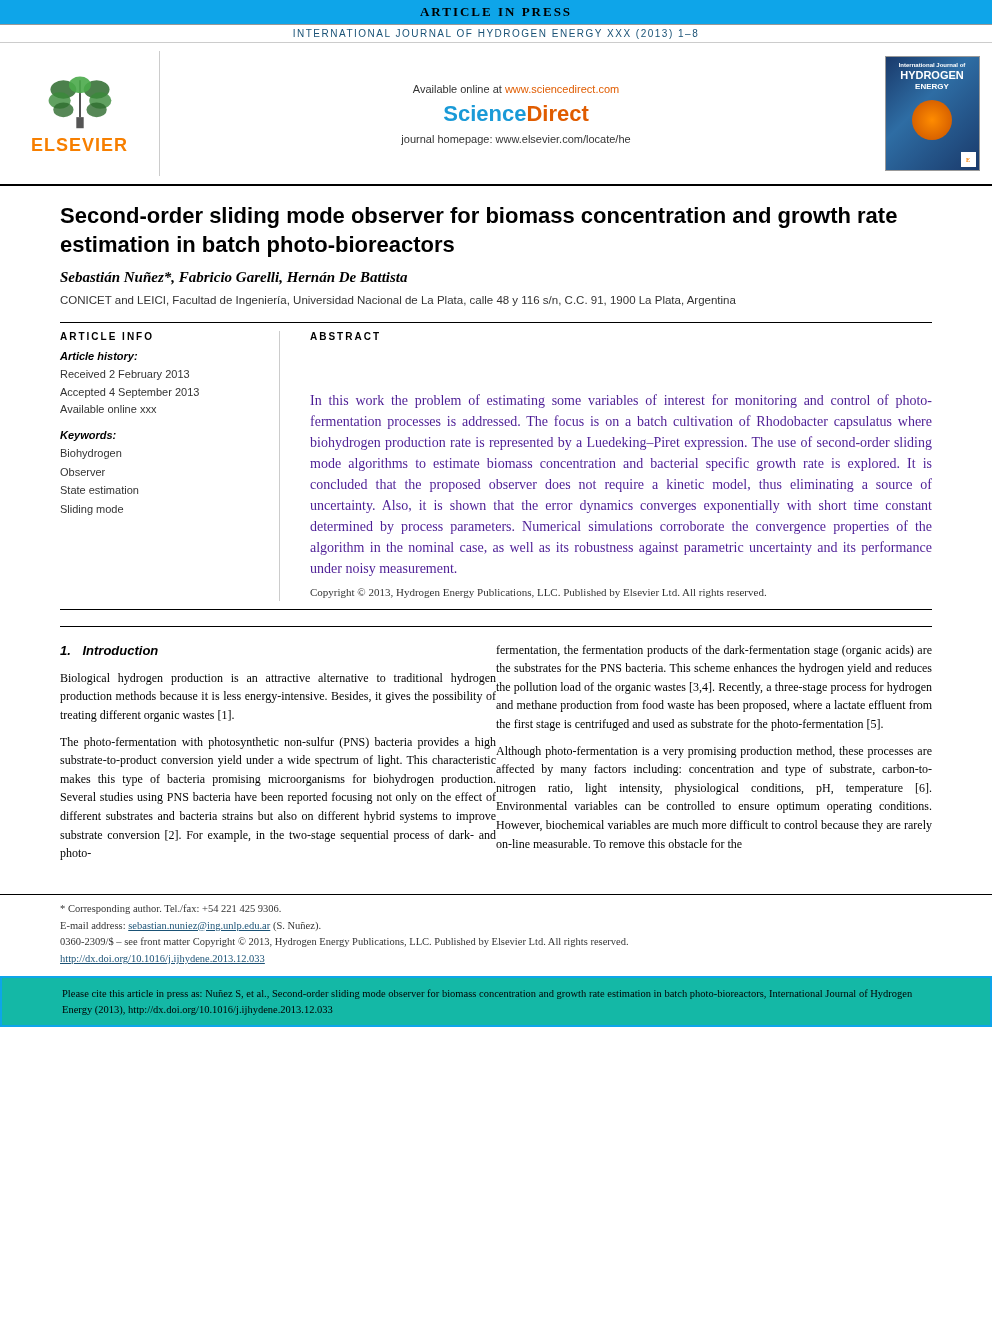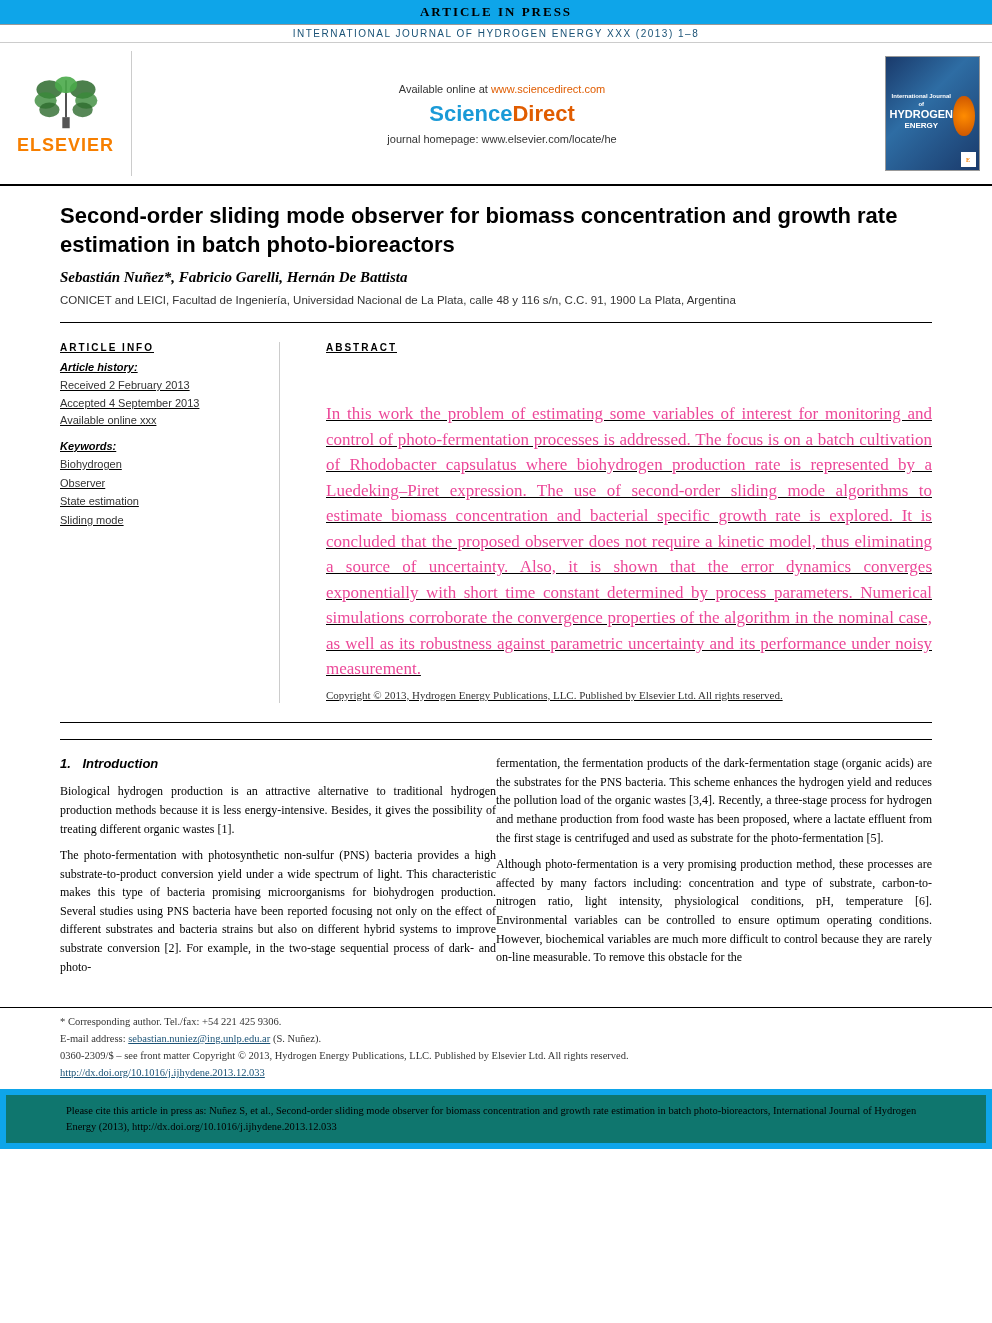--- a/index.html
+++ b/index.html
@@ -38,21 +38,21 @@
 
     
     .top-header {
       display: flex;
       align-items: stretch;
       border-bottom: 2px solid #000;
       padding: 8px 0;
     }
 
     .elsevier-logo-area {
-      width: 132px;
+      width: 160px;
       padding: 5px 10px;
       display: flex;
       align-items: center;
       justify-content: center;
       border-right: 1px solid #ccc;
     }
 
     .elsevier-logo {
       display: flex;
       flex-direction: column;
@@ -121,21 +121,21 @@
       align-items: center;
       justify-content: center;
     }
 
     .journal-cover-box {
       width: 95px;
       height: 115px;
       background: linear-gradient(135deg, #1a3a6b 0%, #2e6da4 40%, #1a3a6b 100%);
       border: 1px solid #999;
       display: flex;
-      flex-direction: row;
+      flex-direction: column;
       align-items: center;
       justify-content: flex-start;
       padding: 5px 4px;
       position: relative;
       overflow: hidden;
     }
 
     .journal-cover-title {
       color: #fff;
       font-size: 6.5px;
@@ -203,24 +203,23 @@
       margin-bottom: 14px;
       line-height: 1.4;
       font-family: Arial, sans-serif;
     }
 
     
     .info-section {
       display: flex;
       border-top: 1px solid #000;
       border-bottom: 1px solid #000;
-      padding: 19px 0;
+      padding: 8px 0;
       margin-bottom: 16px;
-      gap: 36px;
-      text-decoration: underline;
+      gap: 20px;
     }
 
     .article-info-col {
       width: 220px;
       border-right: 1px solid #ccc;
       padding-right: 15px;
     }
 
     .abstract-col {
       flex: 1;
@@ -261,24 +260,24 @@
     }
 
     .keyword-item {
       font-size: 11px;
       color: #333;
       line-height: 1.7;
       font-family: Arial, sans-serif;
     }
 
     .abstract-text {
-      font-size: 17px;
+      font-size: 14px;
       text-align: justify;
       line-height: 1.5;
-      color: #ec4899;
+      color: #4c1d95;
       margin-top: 48px;
     }
 
     .copyright-text {
       font-size: 11px;
       color: #333;
       margin-top: 6px;
       line-height: 1.4;
     }
 
@@ -332,22 +331,22 @@
       line-height: 1.6;
       color: #333;
     }
 
     .footnote-area a {
       color: #1a5276;
     }
 
     
     .citation-box {
-      background: #0f766e;
-      border: 6px solid #0ea5e9;
+      background: #14b8a6;
+      border: 2px solid #0ea5e9;
       padding: 8px 60px;
       font-size: 10.5px;
       line-height: 1.5;
       color: #000;
       margin-top: 8px;
     }
 
     p.body-paragraph + p.body-paragraph {
       text-indent: 0;
     }

